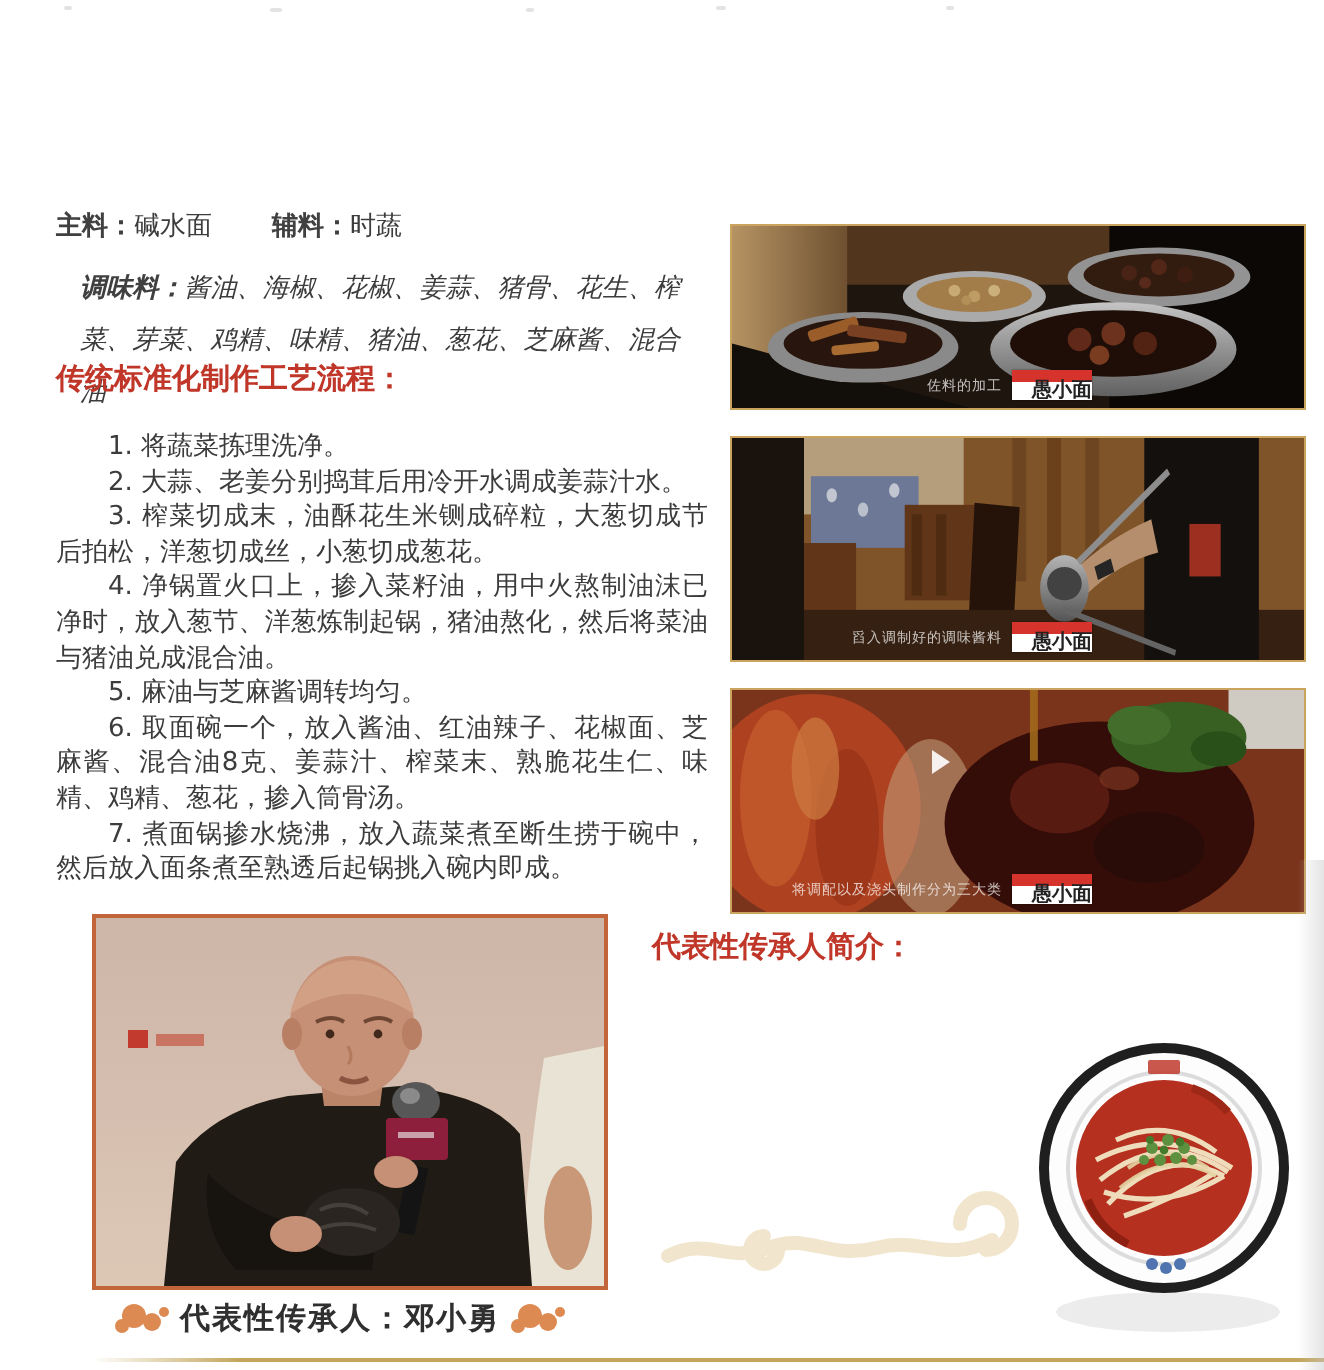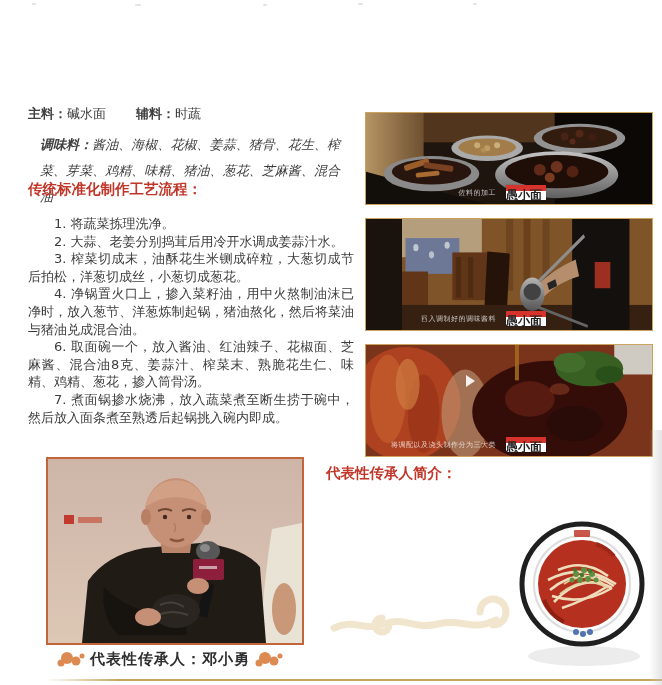--- a/index.html
+++ b/index.html
@@ -25,25 +25,25 @@
   .steps{position:absolute;left:28px;top:215px;width:326px;font-size:13px;line-height:17.6px;text-align:justify;}
   .steps p{margin:0;text-indent:2em;}
 
   
   .photos{position:absolute;left:365px;top:112px;width:288px;}
   .photo{position:relative;border:1px solid #caa35e;box-sizing:border-box;overflow:hidden;background:#1a120c;}
   .photo svg{display:block;width:100%;height:100%;}
   .photo1{height:93px;}
   .photo2{height:113px;margin-top:13px;padding-left:36px;}
   .photo3{height:113px;margin-top:13px;}
-  .cap{position:absolute;bottom:4px;left:0;right:106px;display:flex;justify-content:flex-end;align-items:center;gap:10px;}
+  .cap{position:absolute;bottom:4px;left:0;right:106px;display:flex;justify-content:flex-end;align-items:center;gap:5px;}
   .cap-text{font-size:7px;color:rgba(255,255,255,.72);letter-spacing:.5px;white-space:nowrap;}
   .badge{width:40px;height:15px;background:#fff;display:flex;flex-direction:column;box-shadow:0 0 1px rgba(0,0,0,.4);}
   .badge-red{height:6px;background:#d6332c;}
-  .badge-txt{font-size:12px;color:#222;text-align:left;line-height:9px;font-weight:bold;}
+  .badge-txt{font-size:10px;color:#222;text-align:right;line-height:9px;font-weight:bold;}
   .play{position:absolute;left:100px;top:30px;width:0;height:0;border-left:9px solid rgba(255,255,255,.9);
         border-top:6px solid transparent;border-bottom:6px solid transparent;}
 
   
   .portrait{position:absolute;left:46px;top:457px;width:258px;height:188px;border:2px solid #c2653a;box-sizing:border-box;overflow:hidden;}
   .portrait svg{display:block;width:100%;height:100%;}
 
   
   .inheritor{position:absolute;left:326px;top:464px;width:202px;}
   .inheritor h3{margin:0 0 8px;font-size:14.5px;color:#c0372a;font-weight:bold;}
@@ -83,20 +83,21 @@
     </div>
     <p class="seasoning"><span class="red">调味料：</span><span>酱油、海椒、花椒、姜蒜、猪骨、花生、榨菜、芽菜、鸡精、味精、猪油、葱花、芝麻酱、混合油</span></p>
   </div>
 
   <h3 class="process-heading">传统标准化制作工艺流程：</h3>
   <div class="steps">
     <p>1. 将蔬菜拣理洗净。</p>
     <p>2. 大蒜、老姜分别捣茸后用冷开水调成姜蒜汁水。</p>
     <p>3. 榨菜切成末，油酥花生米铡成碎粒，大葱切成节后拍松，洋葱切成丝，小葱切成葱花。</p>
     <p>4. 净锅置火口上，掺入菜籽油，用中火熬制油沫已净时，放入葱节、洋葱炼制起锅，猪油熬化，然后将菜油与猪油兑成混合油。</p>
+    <p>5. 麻油与芝麻酱调转均匀。</p>
     <p>6. 取面碗一个，放入酱油、红油辣子、花椒面、芝麻酱、混合油8克、姜蒜汁、榨菜末、熟脆花生仁、味精、鸡精、葱花，掺入筒骨汤。</p>
     <p>7. 煮面锅掺水烧沸，放入蔬菜煮至断生捞于碗中，然后放入面条煮至熟透后起锅挑入碗内即成。</p>
   </div>
 
   <div class="photos">
 
     <div class="photo photo1">
       <svg viewBox="0 0 288 93" preserveAspectRatio="none">
         <defs>
           <linearGradient id="wall1" x1="0" y1="0" x2="1" y2="0">

